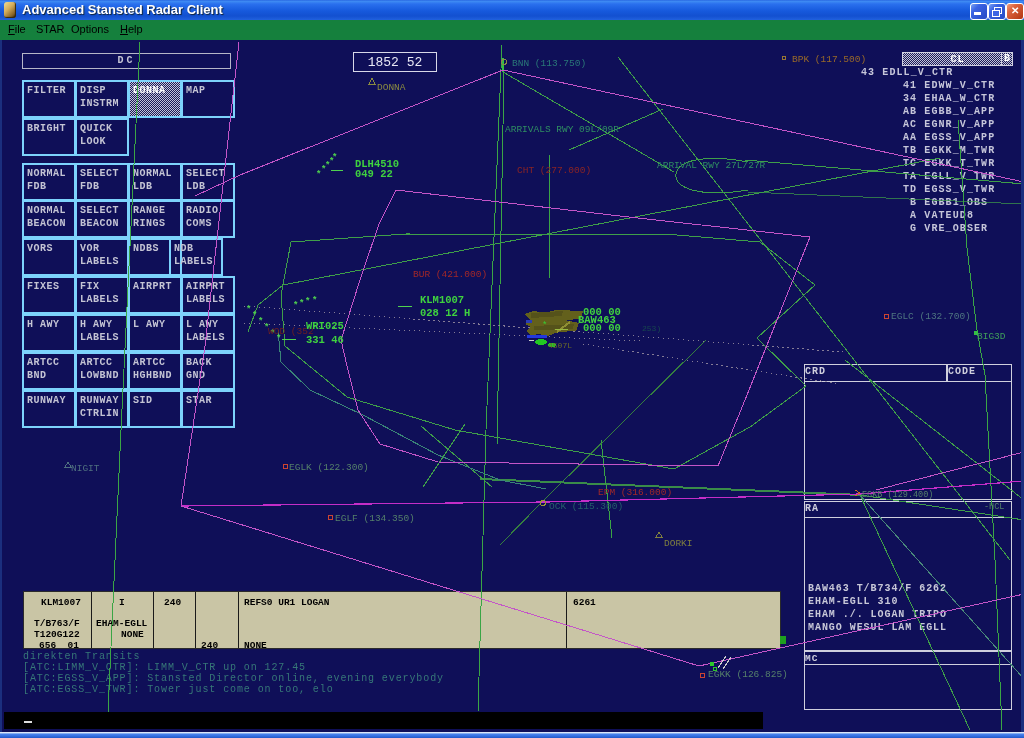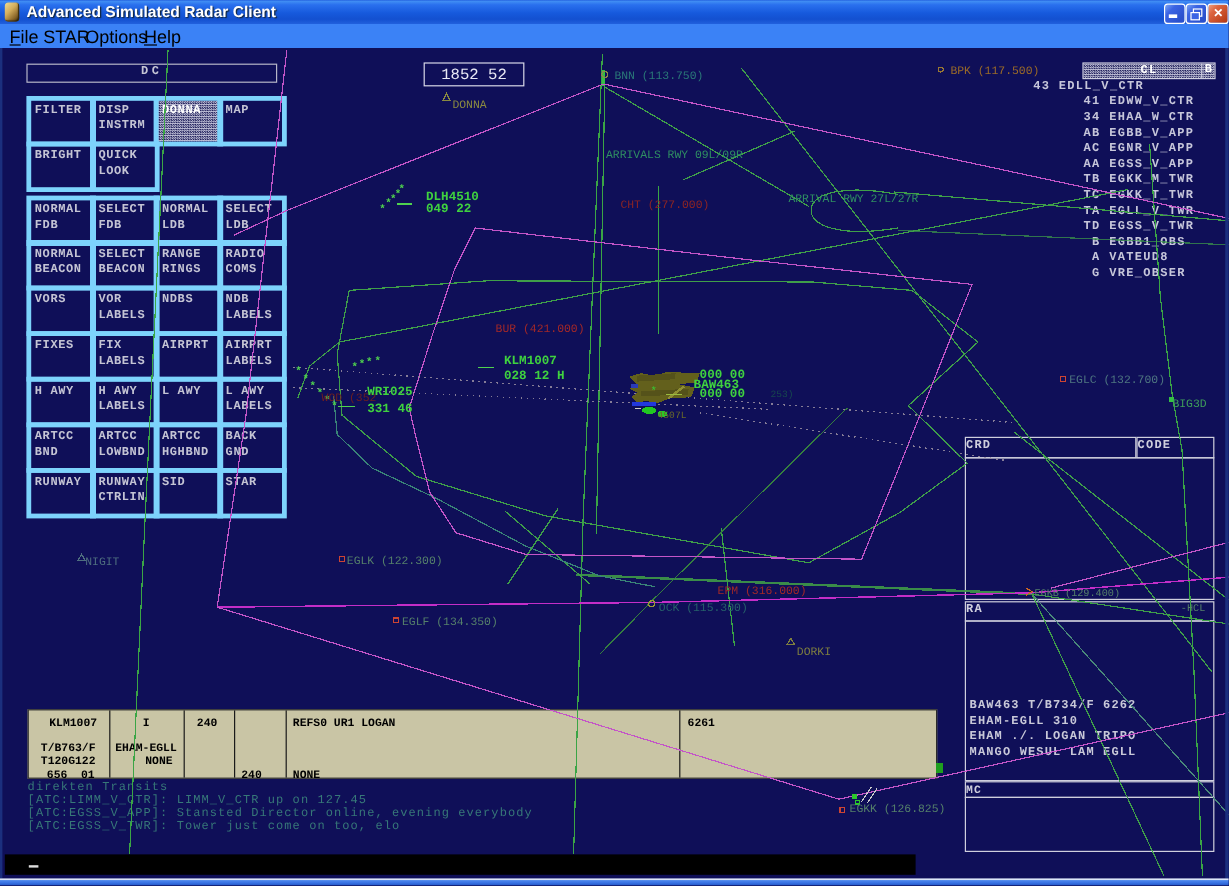--- a/index.html
+++ b/index.html
@@ -8,44 +8,44 @@
 
 #titlebar{left:0;top:0;width:1024px;height:20px;z-index:50;
  background:linear-gradient(180deg,#2663e0 0%,#3f8cf3 6%,#2a70ee 20%,#1659dc 55%,#1350d0 80%,#2161dd 100%);}
 #titletxt{left:22px;top:2px;color:#fff;font-family:"Liberation Sans",sans-serif;font-weight:bold;font-size:13px;text-shadow:1px 1px 1px #123;}
 #appicon{left:4px;top:2px;width:12px;height:16px;background:linear-gradient(135deg,#f0dc96 0%,#d4ae5c 40%,#8a6628 75%,#3a2c10 100%);border-radius:3px;box-shadow:inset -1px -1px 1px #332508;}
 .tbtn{top:3px;width:16px;height:15px;border:1px solid #fff;border-radius:3px;z-index:51;}
 #btnmin,#btnmax{background:linear-gradient(135deg,#7ba4f4 0%,#3b64e4 30%,#2a50cc 80%);}
 #btnclose{background:linear-gradient(135deg,#f0a080 0%,#dd6540 30%,#b83c17 90%);}
 .tbtn span{position:absolute;color:#fff;font-family:"Liberation Sans",sans-serif;}
 
-#menubar{left:0;top:20px;width:1024px;height:20px;background:#3b82f6;z-index:50;font-family:"Liberation Sans",sans-serif;font-size:15px;color:#000;}
+#menubar{left:0;top:20px;width:1024px;height:20px;background:#15803d;z-index:50;font-family:"Liberation Sans",sans-serif;font-size:11px;color:#000;}
 #menubar span{position:absolute;top:3px;}
 
 .box{border:1px solid #b6b6c8;color:#c4c4d4;}
-.btn{position:absolute;width:47px;height:32px;border:4px solid #7dd3fc;color:#c4c4d4;font-size:10px;font-weight:bold;letter-spacing:0.5px;line-height:13px;padding:2px 0 0 3px;}
+.btn{position:absolute;width:47px;height:32px;border:2px solid #7dd3fc;color:#c4c4d4;font-size:10px;font-weight:bold;letter-spacing:0.5px;line-height:13px;padding:2px 0 0 3px;}
 .dith{background:repeating-conic-gradient(#1c1c58 0% 25%,#c4c4da 0% 50%) 0 0/2px 2px;}
 #strip{left:23px;top:591px;width:756px;height:56px;background:#c9c5a5;border:1px solid #2a2a2a;z-index:5;}
 .scol{position:absolute;top:0;width:1px;height:56px;background:#1a1a1a;}
 .st{position:absolute;color:#000;font-size:9.5px;font-weight:bold;white-space:pre;}
 .chat{position:absolute;color:#377878;font-size:10px;letter-spacing:0.9px;white-space:pre;z-index:4;font-family:Liberation Mono, monospace;}
 .rp{position:absolute;border:1px solid #cfcfdd;color:#cfcfdd;font-size:10px;z-index:3;}
 .rphead{text-align:left;letter-spacing:1px;font-weight:bold;padding-top:1px;}
 .clrow{position:absolute;color:#c6c6da;font-size:10px;font-weight:bold;letter-spacing:1.1px;white-space:pre;z-index:3;}
 #inputbar{left:4px;top:712px;width:759px;height:17px;background:#000;z-index:40;}
 #bottomedge{left:0;top:732px;width:1024px;height:6px;background:linear-gradient(180deg,#dce6f8 0%,#dce6f8 18%,#4b86ec 30%,#3a74e4 60%,#2257c8 100%);z-index:50;}
 svg{position:absolute;left:0;top:0;z-index:10;pointer-events:none;}
 svg text{font-family:"Liberation Mono",monospace;}
 </style>
 </head>
 <body>
 
 <div class="abs" id="titlebar"></div>
 <div class="abs" id="appicon" style="z-index:51"></div>
-<div class="abs" id="titletxt" style="z-index:51">Advanced Simulated Radar Client</div>
+<div class="abs" id="titletxt" style="z-index:51">Advanced Stansted Radar Client</div>
 <div class="abs tbtn" id="btnmin" style="left:970px">
     <span style="left:3px;top:8px;width:7px;height:2.5px;background:#fff;display:block"></span>
   </div>
 <div class="abs tbtn" id="btnmax" style="left:988px">
     <span style="left:5px;top:3px;width:6px;height:5px;border:1.5px solid #fff;display:block"></span>
     <span style="left:3px;top:6px;width:6px;height:5px;border:1.5px solid #fff;display:block;background:#3b64e4"></span>
   </div>
 <div class="abs tbtn" id="btnclose" style="left:1006px">
     <span style="left:4px;top:1px;font-weight:bold;font-size:10px">✕</span>
   </div>
@@ -70,21 +70,21 @@
     <div class="btn " style="left:75px;top:163px;z-index:3">SELECT<br>FDB</div>
     <div class="btn " style="left:128px;top:163px;z-index:3">NORMAL<br>LDB</div>
     <div class="btn " style="left:181px;top:163px;z-index:3">SELECT<br>LDB</div>
     <div class="btn " style="left:22px;top:200px;z-index:3">NORMAL<br>BEACON</div>
     <div class="btn " style="left:75px;top:200px;z-index:3">SELECT<br>BEACON</div>
     <div class="btn " style="left:128px;top:200px;z-index:3">RANGE<br>RINGS</div>
     <div class="btn " style="left:181px;top:200px;z-index:3">RADIO<br>COMS</div>
     <div class="btn " style="left:22px;top:238px;z-index:3">VORS</div>
     <div class="btn " style="left:75px;top:238px;z-index:3">VOR<br>LABELS</div>
     <div class="btn " style="left:128px;top:238px;z-index:3">NDBS</div>
-    <div class="btn " style="left:181px;top:238px;z-index:3">NDB<br>LABELS</div>
+    <div class="btn " style="left:169px;top:238px;z-index:3">NDB<br>LABELS</div>
     <div class="btn " style="left:22px;top:276px;z-index:3">FIXES</div>
     <div class="btn " style="left:75px;top:276px;z-index:3">FIX<br>LABELS</div>
     <div class="btn " style="left:128px;top:276px;z-index:3">AIRPRT</div>
     <div class="btn " style="left:181px;top:276px;z-index:3">AIRPRT<br>LABELS</div>
     <div class="btn " style="left:22px;top:314px;z-index:3">H AWY</div>
     <div class="btn " style="left:75px;top:314px;z-index:3">H AWY<br>LABELS</div>
     <div class="btn " style="left:128px;top:314px;z-index:3">L AWY</div>
     <div class="btn " style="left:181px;top:314px;z-index:3">L AWY<br>LABELS</div>
     <div class="btn " style="left:22px;top:352px;z-index:3">ARTCC<br>BND</div>
     <div class="btn " style="left:75px;top:352px;z-index:3">ARTCC<br>LOWBND</div>

